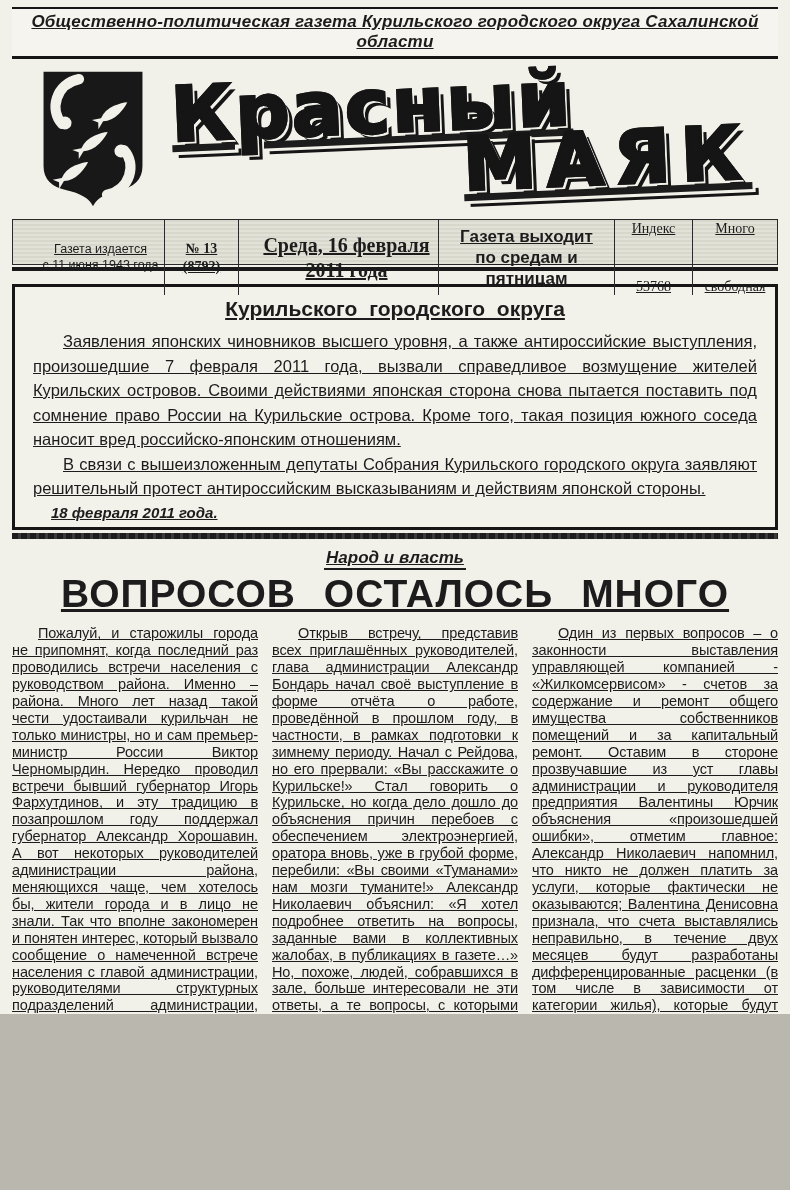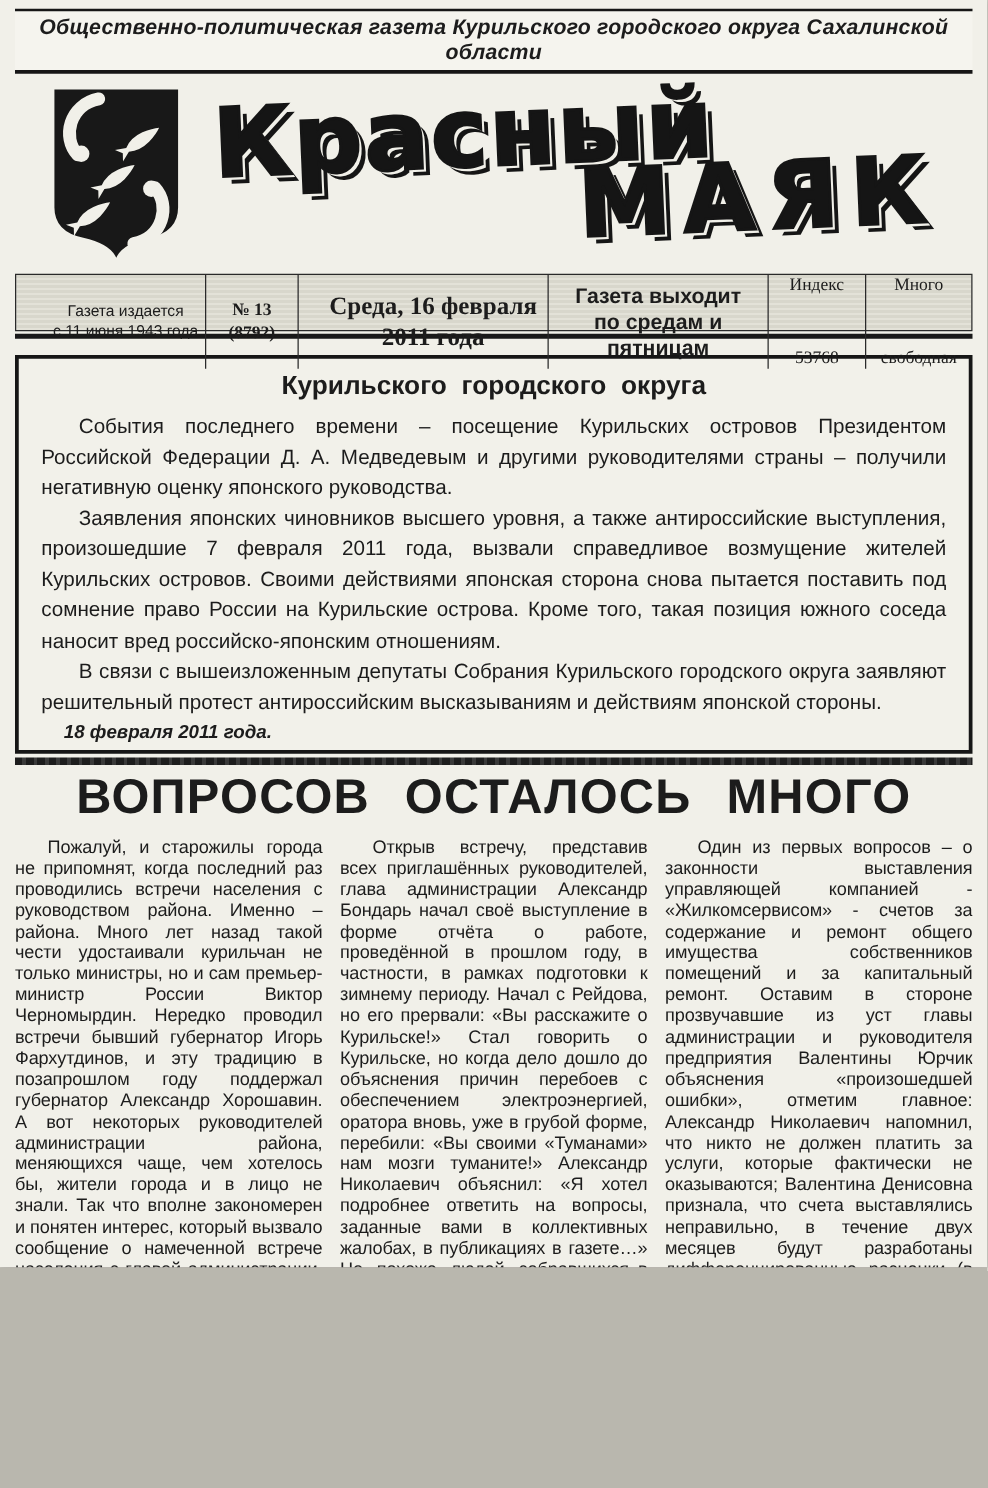--- a/index.html
+++ b/index.html
@@ -3,20 +3,21 @@
 <meta charset="utf-8">
 <style>
   * { margin:0; padding:0; box-sizing:border-box; }
   html,body { background:#b9b7ae; }
   .page {
     position:relative; width:790px; height:1014px; margin:0 auto;
     background:#f1f0e9; color:#1c1c1c; overflow:hidden;
     font-family:"Liberation Sans", sans-serif;
     box-shadow:0 0 6px rgba(0,0,0,.4);
     padding:0 12px;
+    text-decoration:underline;
   }
   
   .tagline {
     margin-top:7px; border-top:2px solid #161616; border-bottom:3px solid #161616;
     padding:3px 4px 4px; text-align:center;
     font-style:italic; font-weight:bold; font-size:17px; letter-spacing:.2px;
     background:#f5f4ee;
   }
   
   .masthead { display:flex; align-items:flex-start; height:150px; margin-top:4px; }
@@ -120,27 +121,29 @@
     </div>
     <div class="cell c-serif">
       <span>Много</span>
       <span>свободная</span>
     </div>
   </div>
   <div class="bar-rule"></div>
 
   <div class="statement">
     <div class="st-title2">Курильского  городского  округа</div>
-    <p>События последнего времени – посещение Курильских островов Президентом Российской Федерации Д. А. Медведевым и другими руководителями страны – получили негативную оценку японского руководства.</p>
     <p>Заявления японских чиновников высшего уровня, а также антироссийские выступления, произошедшие 7 февраля 2011 года, вызвали справедливое возмущение жителей Курильских островов. Своими действиями японская сторона снова пытается поставить под сомнение право России  на Курильские острова. Кроме того, такая позиция южного соседа наносит вред российско-японским отношениям.</p>
     <p>В связи с вышеизложенным депутаты Собрания Курильского городского округа заявляют решительный протест антироссийским высказываниям и действиям японской стороны.</p>
     <div class="st-date">18 февраля 2011 года.</div>
   </div>
   <div class="box-rule"></div>
 
+  <div class="rubric">
+    <span>Народ и власть</span>
+  </div>
   <h1 class="headline">ВОПРОСОВ  ОСТАЛОСЬ  МНОГО</h1>
 
   <div class="columns">
     <div class="col">
       <p>Пожалуй, и старожилы города не припомнят, когда последний раз проводились встречи населения с руководством района. Именно – района. Много лет назад такой чести удостаивали курильчан не только министры, но и сам премьер-министр России Виктор Черномырдин. Нередко проводил встречи бывший губернатор Игорь Фархутдинов, и эту традицию в позапрошлом году поддержал губернатор Александр Хорошавин. А вот некоторых руководителей администрации района, меняющихся чаще, чем хотелось бы, жители города и в лицо не знали. Так что вполне закономерен и понятен интерес, который вызвало сообщение о намеченной встрече населения с главой администрации, руководителями структурных подразделений администрации, предприятия «Жилкомсервис» и центральной районной больницы. В назначенное время в районный Дом культуры пришло столько народу, что не хватило даже дополнительно принесённых стульев, поэтому кто-то стоял, кто-то расположился на подоконниках.</p>
     </div>
     <div class="col">
       <p>Открыв встречу, представив всех приглашённых руководителей, глава администрации Александр Бондарь начал своё выступление в форме отчёта о работе, проведённой в прошлом году, в частности, в рамках подготовки к зимнему периоду. Начал с Рейдова, но его прервали: «Вы расскажите о Курильске!» Стал говорить о Курильске, но когда дело дошло до объяснения причин перебоев с обеспечением электроэнергией, оратора вновь, уже в грубой форме, перебили: «Вы своими «Туманами» нам мозги туманите!» Александр Николаевич объяснил: «Я хотел подробнее ответить на вопросы, заданные вами в коллективных жалобах, в публикациях в газете…» Но, похоже, людей, собравшихся в зале, больше интересовали не эти ответы, а те вопросы, с которыми они, собственно, и шли на встречу, которые касаются их лично непосредственно. Учитывая такой настрой, по предложению С.М. Редько далее встречу повели в форме вопросов-ответов.</p>
     </div>
     <div class="col">

